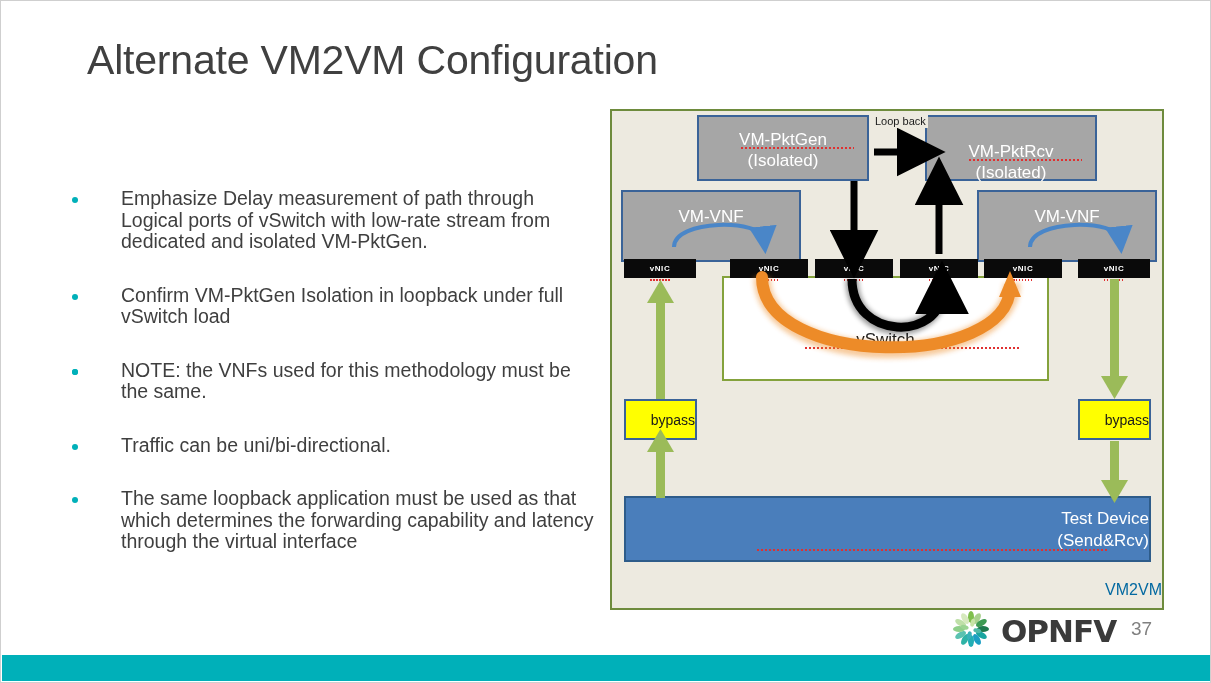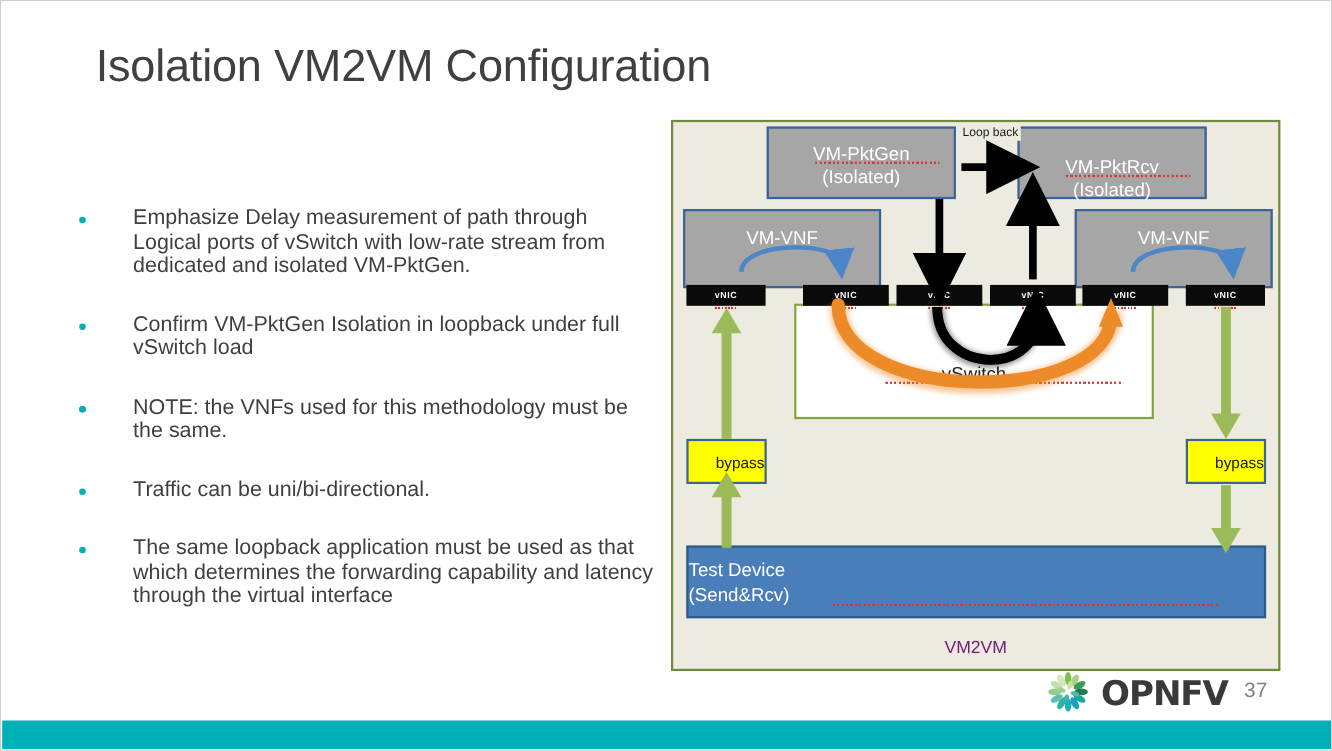--- a/index.html
+++ b/index.html
@@ -37,21 +37,21 @@
   
   .diagram{
     position:absolute; left:609px; top:108px;
     width:554px; height:501px;
     background:#EDEAE0;
     border:2px solid #6E8B3D;
     box-sizing:border-box;
   }
   .vm2vm-label{
     position:absolute; left:0; right:0; top:470px;
-    text-align:center; font-size:16px; color:#701a75;
+    text-align:right; font-size:16px; color:#0369a1;
   }
   
   .vmbox{
     position:absolute; background:#A6A6A6;
     border:2px solid #3A6398; box-sizing:border-box;
     color:#ffffff; text-align:center;
     font-size:17px; line-height:21px;
   }
   .vmbox.pktgen{ left:85px; top:4px; width:172px; height:66px; padding-top:12px;}
   .vmbox.pktrcv{ left:313px; top:4px; width:172px; height:66px; padding-top:24px;}
@@ -96,21 +96,21 @@
     position:absolute; width:73px; height:41px;
     background:#FFFF00; border:2px solid #3A6398; box-sizing:border-box;
     font-size:14px; color:#1a1a1a; text-align:right; line-height:38px;
   }
   .bypass.bL{ left:12px; top:288px; }
   .bypass.bR{ left:466px; top:288px; }
   
   .testdev{
     position:absolute; left:12px; top:385px; width:527px; height:66px;
     background:#4A7EBB; border:2px solid #2E5C8A; box-sizing:border-box;
-    color:#ffffff; text-align:left; font-size:17px; line-height:22px;
+    color:#ffffff; text-align:right; font-size:17px; line-height:22px;
     padding-top:10px;
   }
   
   .loopback{
     position:absolute; left:261px; top:3px;
     font-size:11px; color:#1a1a1a; background:#EDEAE0;
     padding:1px 2px;
   }
   svg.overlay{ position:absolute; left:0; top:0; width:554px; height:501px;
                pointer-events:none; overflow:visible; }
@@ -128,21 +128,21 @@
   .bottombar{
     position:absolute; left:1px; bottom:1px; width:1209px; height:26px;
     background:#00B0B9;
   }
 </style>
 </head>
 <body>
 
 <div class="slide">
 
-  <div class="title">Isolation VM2VM Configuration</div>
+  <div class="title">Alternate VM2VM Configuration</div>
 
   <div class="bullets">
     <div class="bullet">
       <span class="dot"></span>
       <span class="btxt">Emphasize Delay measurement of path through Logical ports of vSwitch with low-rate stream from dedicated and isolated VM-PktGen.</span>
     </div>
     <div class="bullet">
       <span class="dot"></span>
       <span class="btxt">Confirm VM-PktGen Isolation in loopback under full vSwitch load</span>
     </div>

